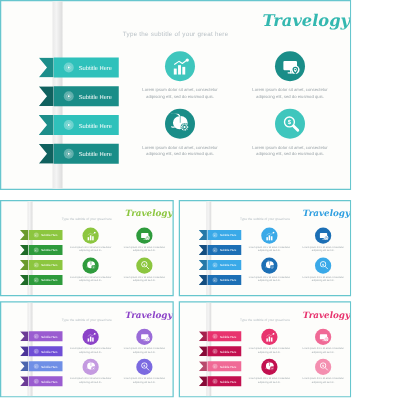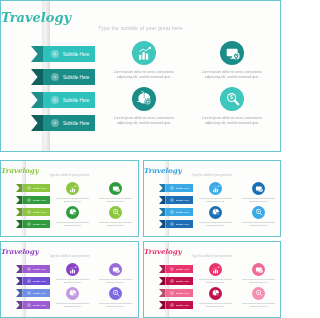--- a/index.html
+++ b/index.html
@@ -87,21 +87,21 @@
   }
   .fdesc {
     text-align: center;
     color: #9aa3a8;
     line-height: 1.55;
   }
 
   
   .title {
     position: absolute;
-    text-align: left;
+    text-align: right;
     font-family: "DejaVu Serif", serif;
     font-style: italic;
     font-weight: 700;
     white-space: nowrap;
   }
   .subtitle {
     position: absolute;
     text-align: center;
     color: #b9c1c6;
     white-space: nowrap;

